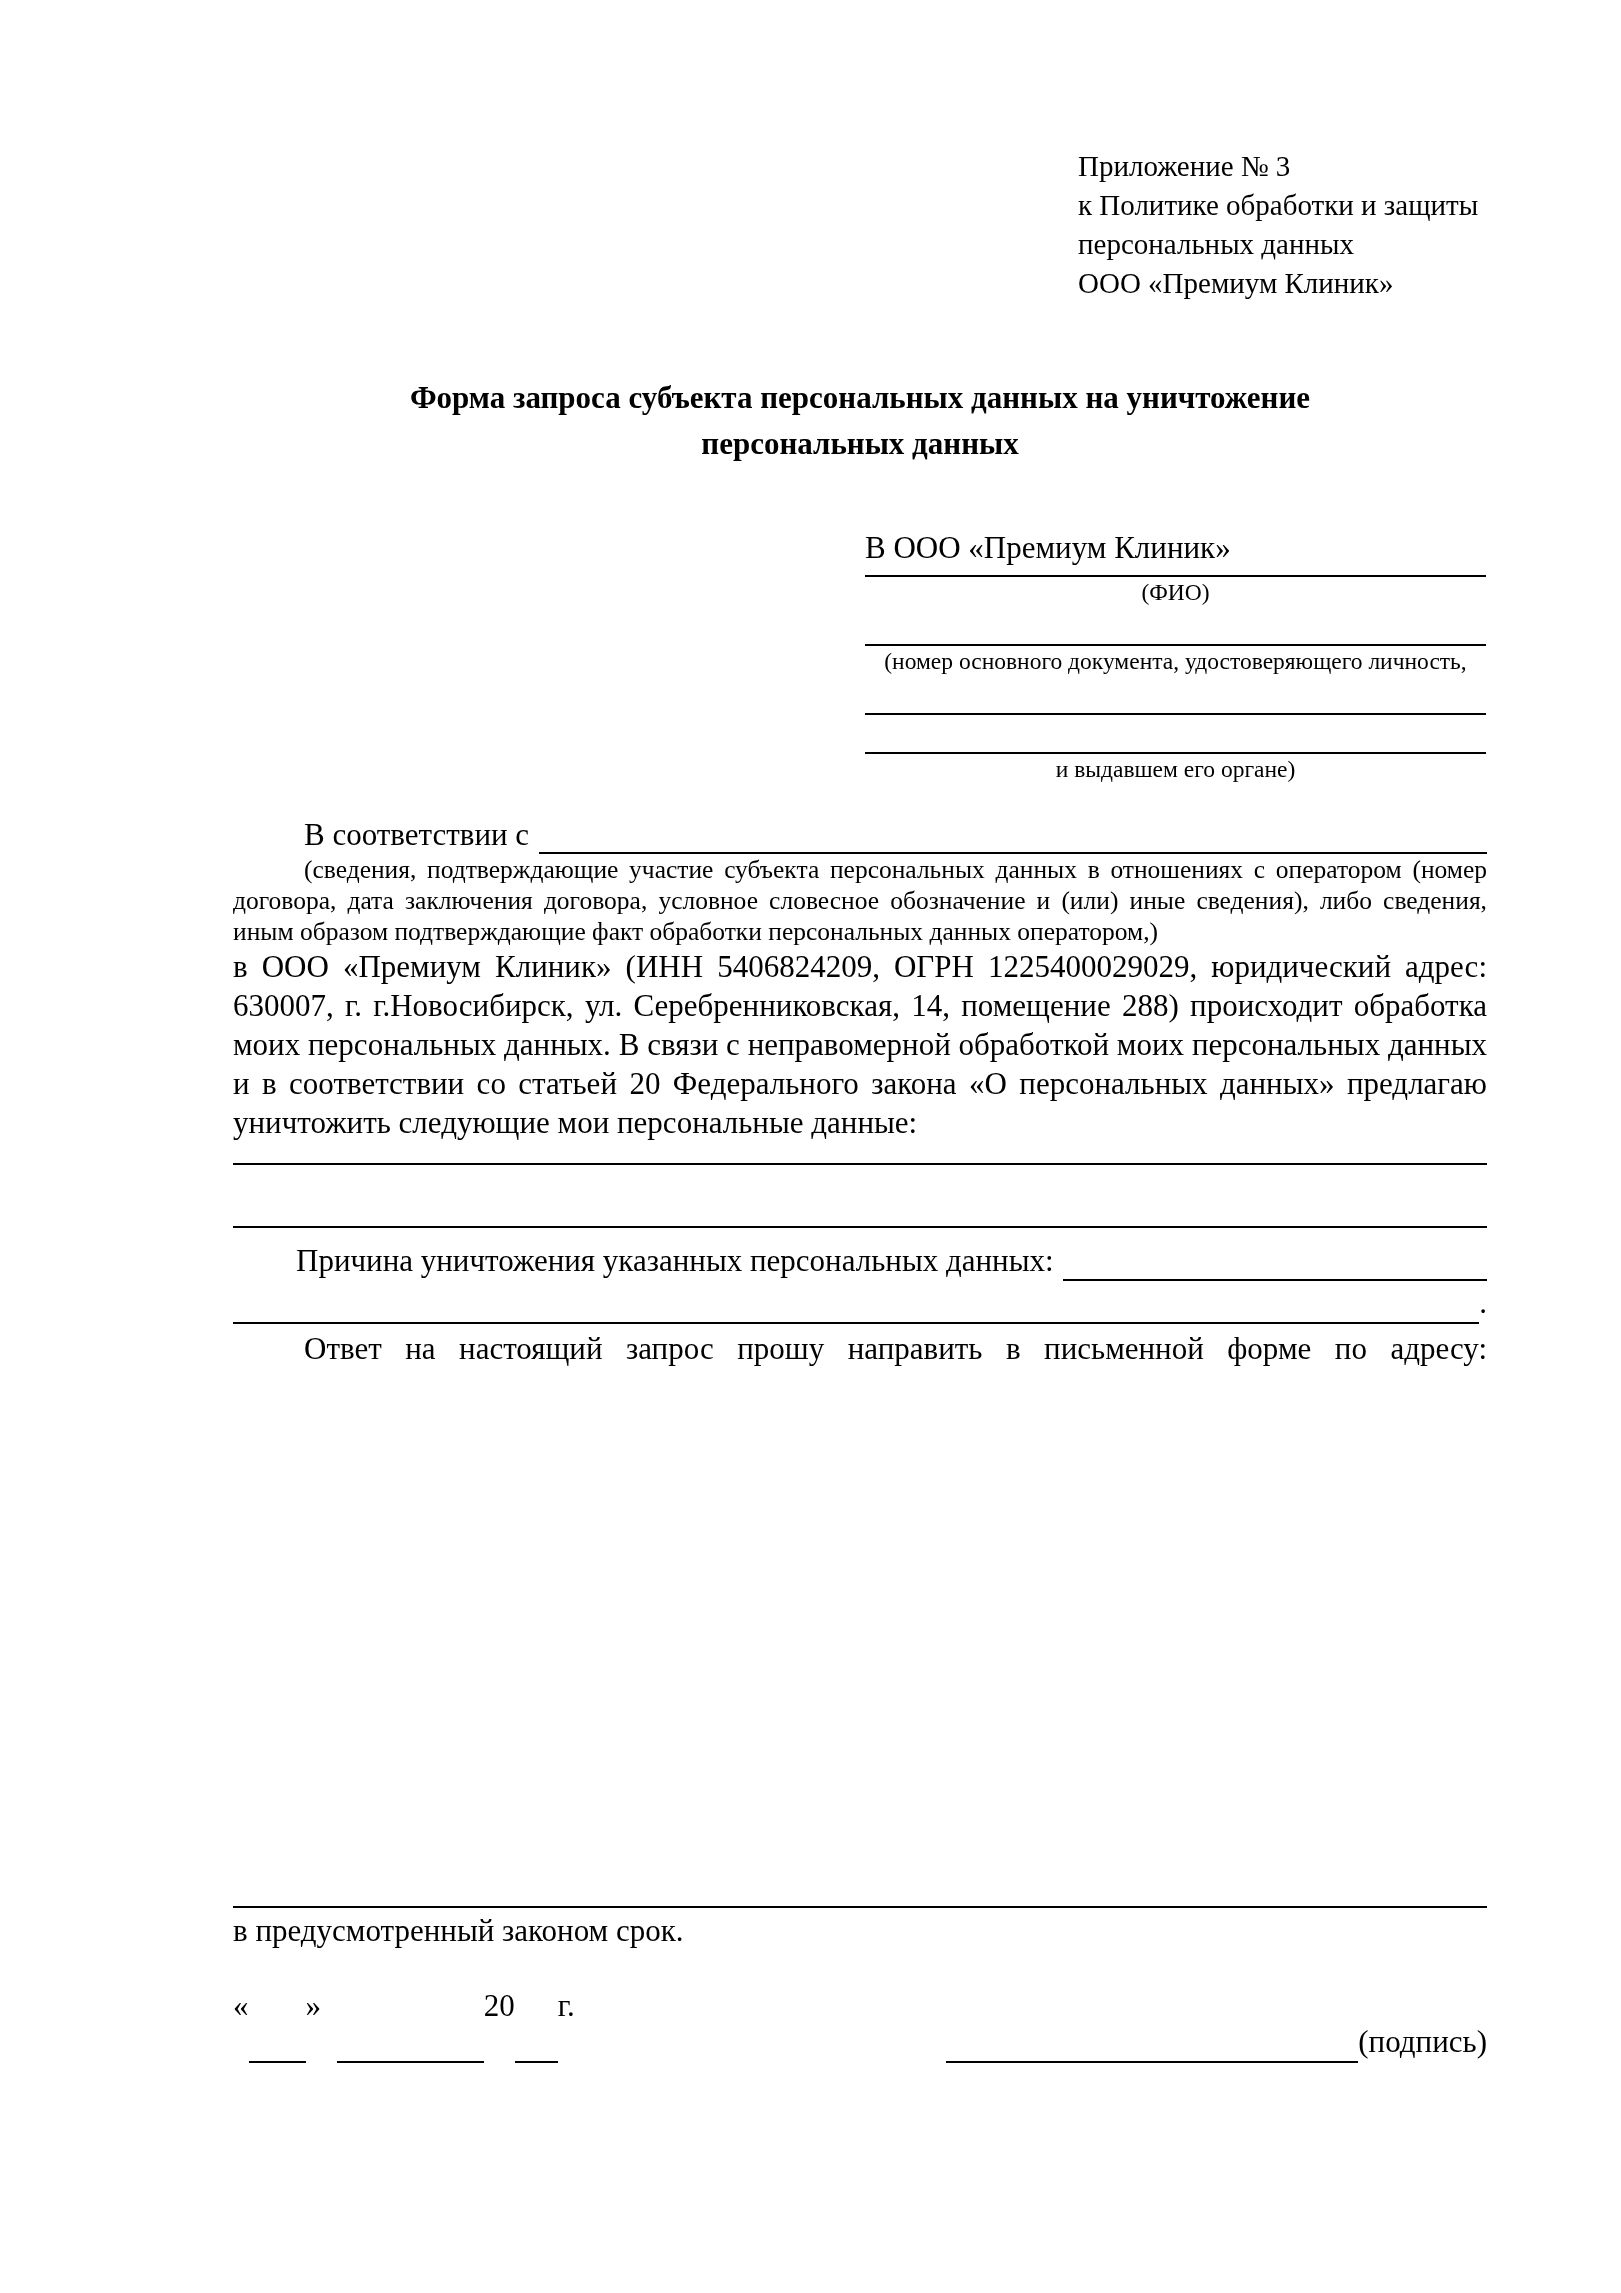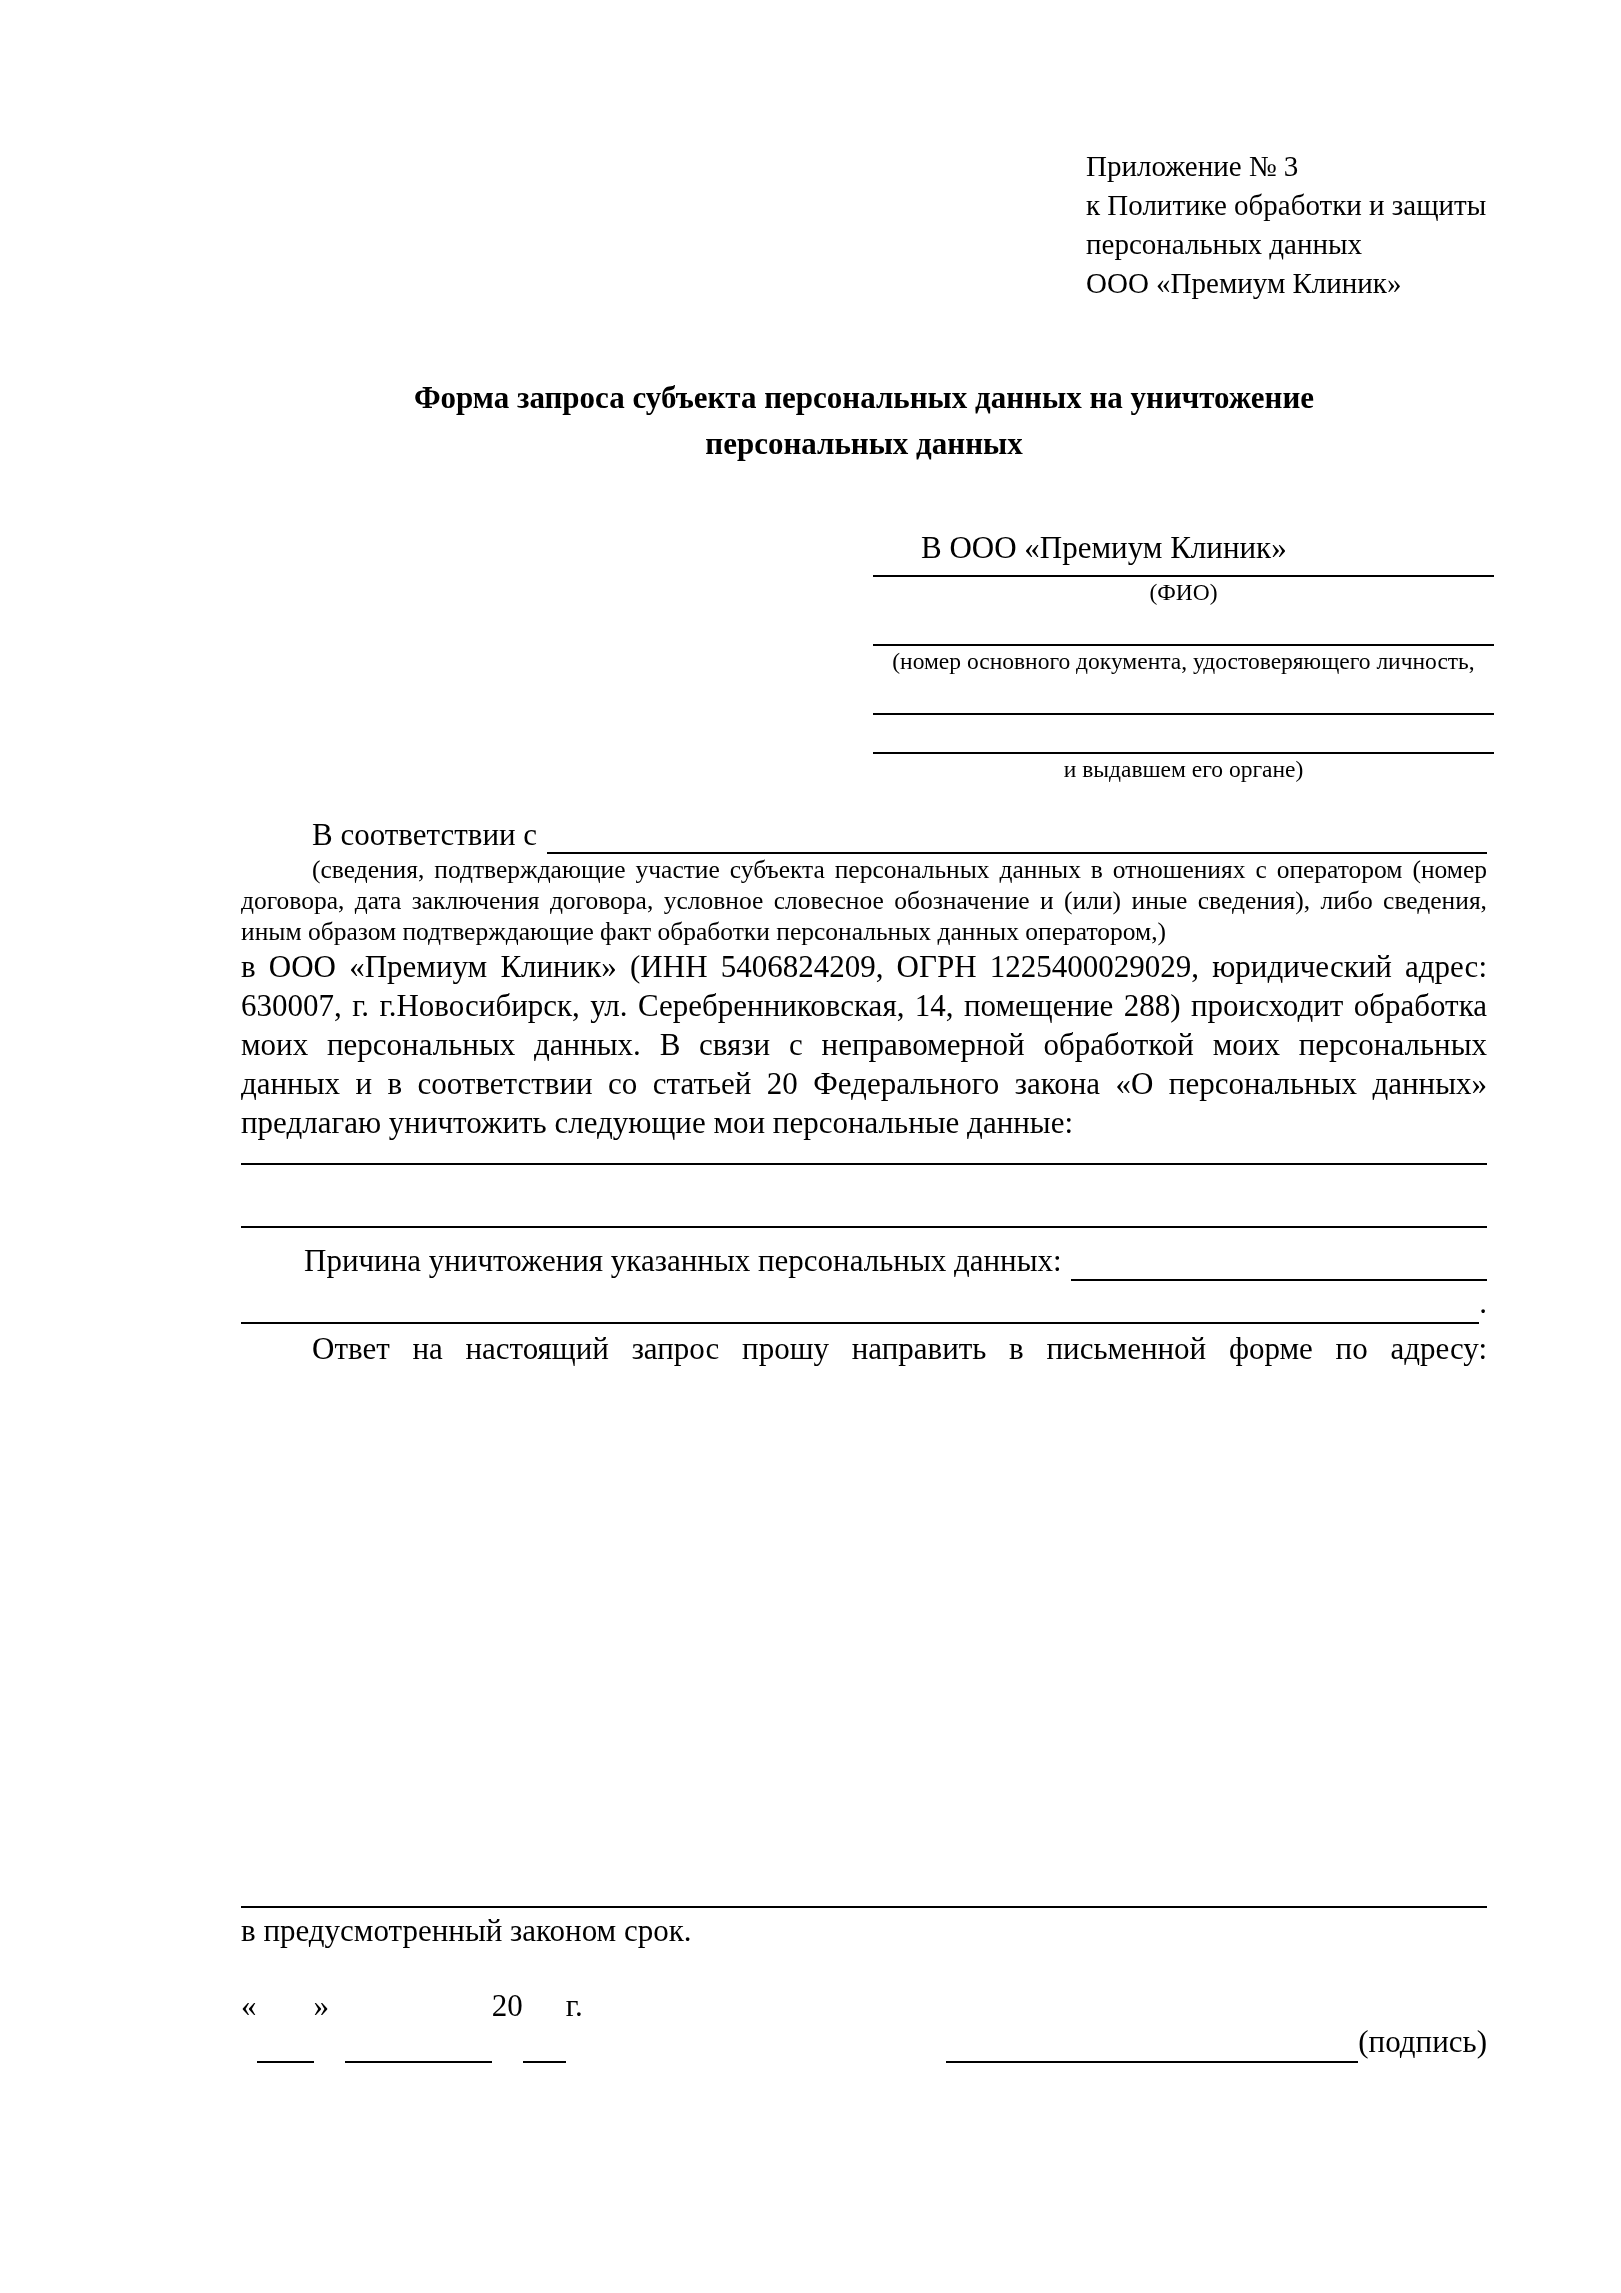--- a/index.html
+++ b/index.html
@@ -6,21 +6,20 @@
   .page {
     position: relative;
     width: 1621px;
     height: 2294px;
     margin: 0 auto;
     background: #ffffff;
     font-family: "Liberation Serif", "DejaVu Serif", serif;
     color: #000;
     box-sizing: border-box;
     overflow: hidden;
-    padding-left: 8px;
   }
   .content {
     box-sizing: border-box;
     width: 100%;
     height: 100%;
     padding: 147px 134px 0 233px; 
   }
 
   
   .appendix {
@@ -40,21 +39,21 @@
     line-height: 46px;
   }
 
   
   .addressee {
     margin-top: 59px;
     margin-left: 632px;
     width: 621px;
     font-size: 31px;
   }
-  .addressee .to-line   { line-height: 43px; margin-left: 48px; }
+  .addressee .to-line   { line-height: 43px; }
   .addressee .from-line { line-height: 43px; }
   .write-line { border-bottom: 2.9px solid #000; }
   .addressee .wl-first  { height: 5.9px;  }
   .addressee .wl        { height: 37px; }
   .field-caption {
     text-align: center;
     font-size: 23.5px;
     line-height: 30px;
     white-space: nowrap;
   }

